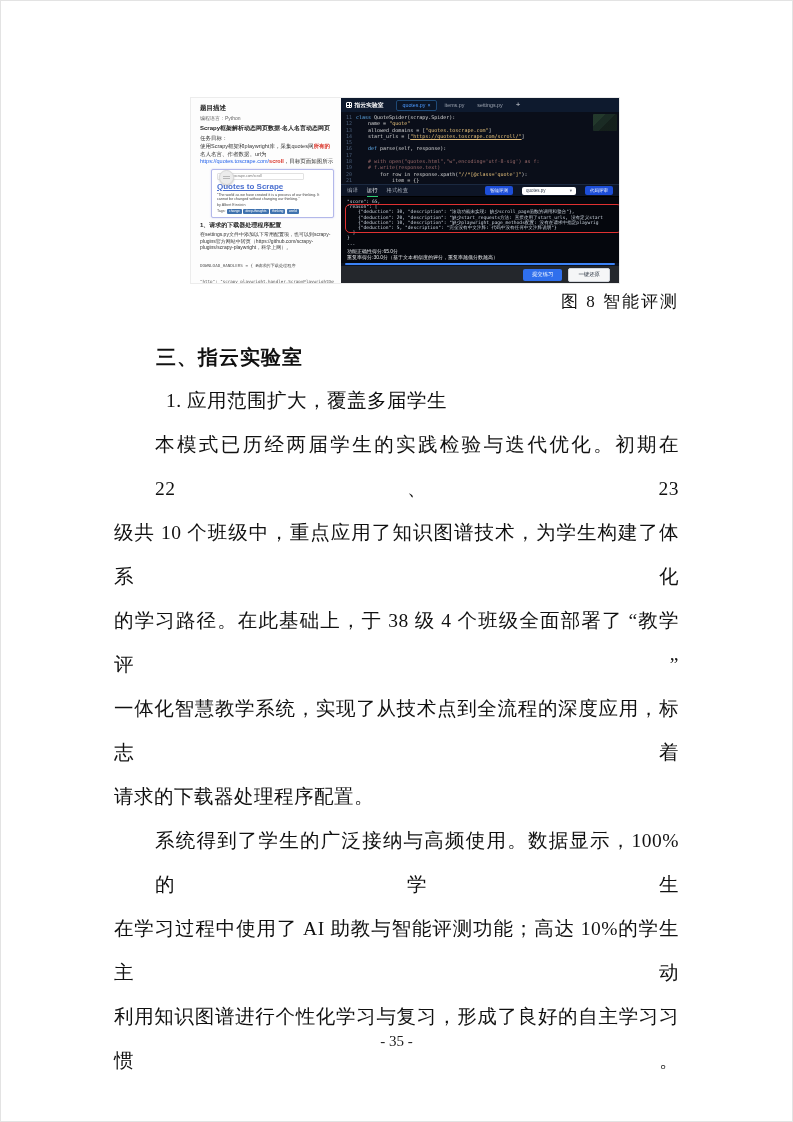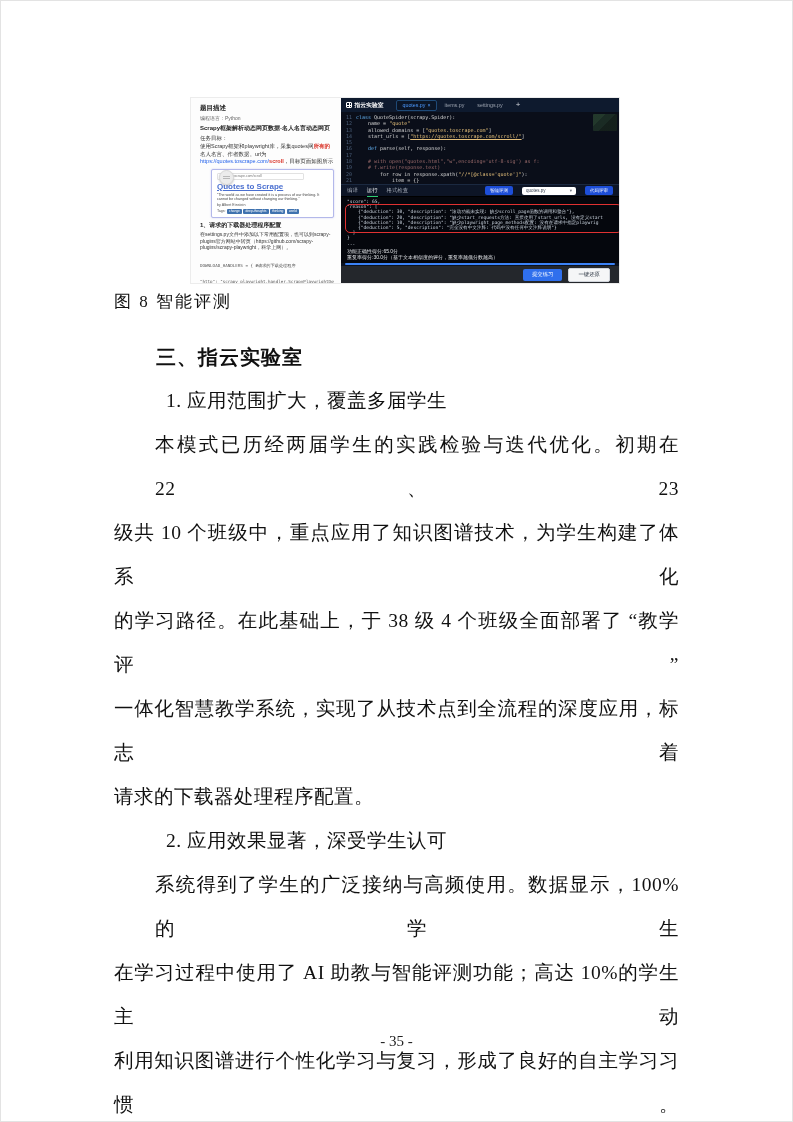--- a/index.html
+++ b/index.html
@@ -126,21 +126,21 @@
     border-radius:2px; flex:0 0 auto; }
   .bottombar { height:17px; background:#24272c; display:flex; align-items:center;
     justify-content:flex-end; gap:6px; padding-right:9px; flex:0 0 auto; }
   .submit-btn { background:#2f6fed; color:#fff; font-size:5.4px;
     padding:2.5px 9px; border-radius:2px; white-space:nowrap; }
   .reset-btn { background:#f5f6f7; color:#1f2937; font-size:5.4px;
     padding:2.5px 9px; border-radius:2px; border:1px solid #d1d5db;
     white-space:nowrap; }
 
   
-  .caption { text-align:left; font-size:17px; color:#111; margin-top:7px;
+  .caption { text-align:right; font-size:17px; color:#111; margin-top:7px;
     letter-spacing:2px; }
   .content { margin-top:22px; color:#111; }
   .sec-heading { font-size:20px; font-weight:bold; line-height:44px;
     padding-left:42px; letter-spacing:1px; }
   .line { font-size:19.5px; line-height:44px; letter-spacing:0.5px; }
   .item-title { padding-left:52px; }
   .j { text-align:justify; text-align-last:justify; }
   .first-line { padding-left:41px; }
 
   .footer { position:absolute; left:0; right:0; top:1032px; text-align:center;
@@ -265,21 +265,20 @@
     <div class="sec-heading">三、指云实验室</div>
 
     <div class="line item-title">1. 应用范围扩大，覆盖多届学生</div>
 
     <div class="line j first-line">本模式已历经两届学生的实践检验与迭代优化。初期在 22、23</div>
     <div class="line j">级共 10 个班级中，重点应用了知识图谱技术，为学生构建了体系化</div>
     <div class="line j">的学习路径。在此基础上，于 38 级 4 个班级全面部署了 “教学评”</div>
     <div class="line j">一体化智慧教学系统，实现了从技术点到全流程的深度应用，标志着</div>
     <div class="line">请求的下载器处理程序配置。</div>
 
-    <div class="line item-title">2. 应用效果显著，深受学生认可</div>
 
     <div class="line j first-line">系统得到了学生的广泛接纳与高频使用。数据显示，100%的学生</div>
     <div class="line j">在学习过程中使用了 AI 助教与智能评测功能；高达 10%的学生主动</div>
     <div class="line j">利用知识图谱进行个性化学习与复习，形成了良好的自主学习习惯。</div>
 
   </div>
 
   <div class="footer">- 35 -</div>
 
 </div>

